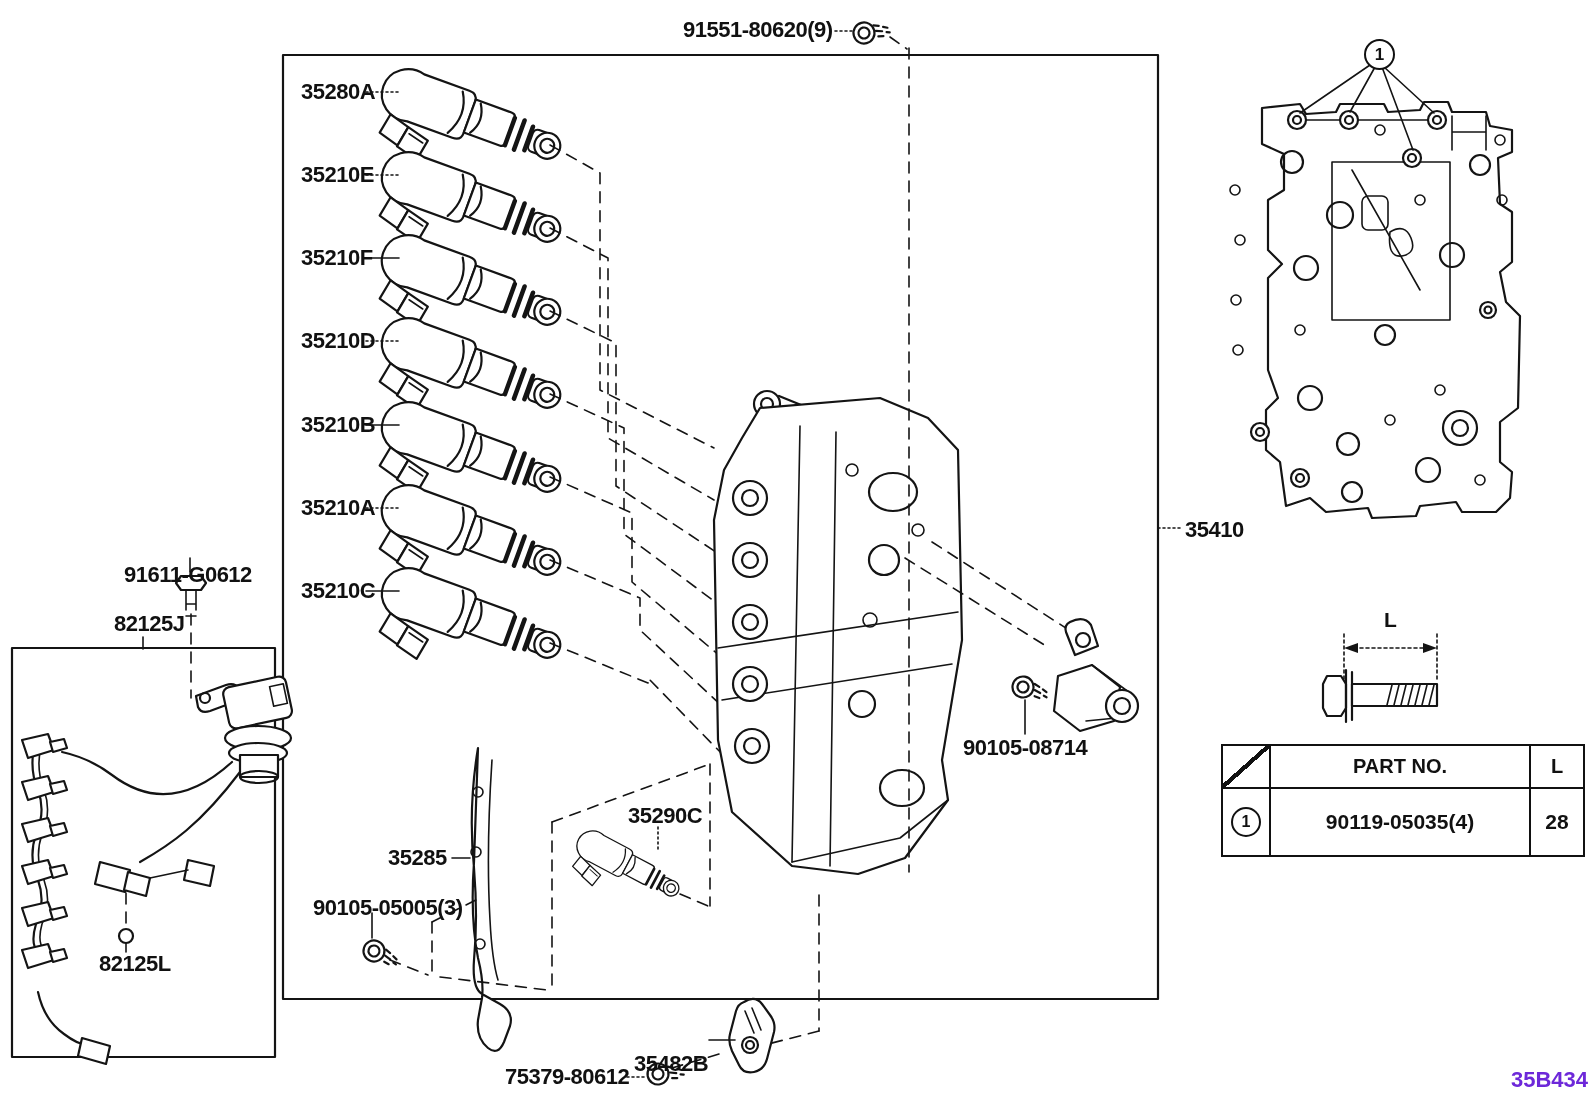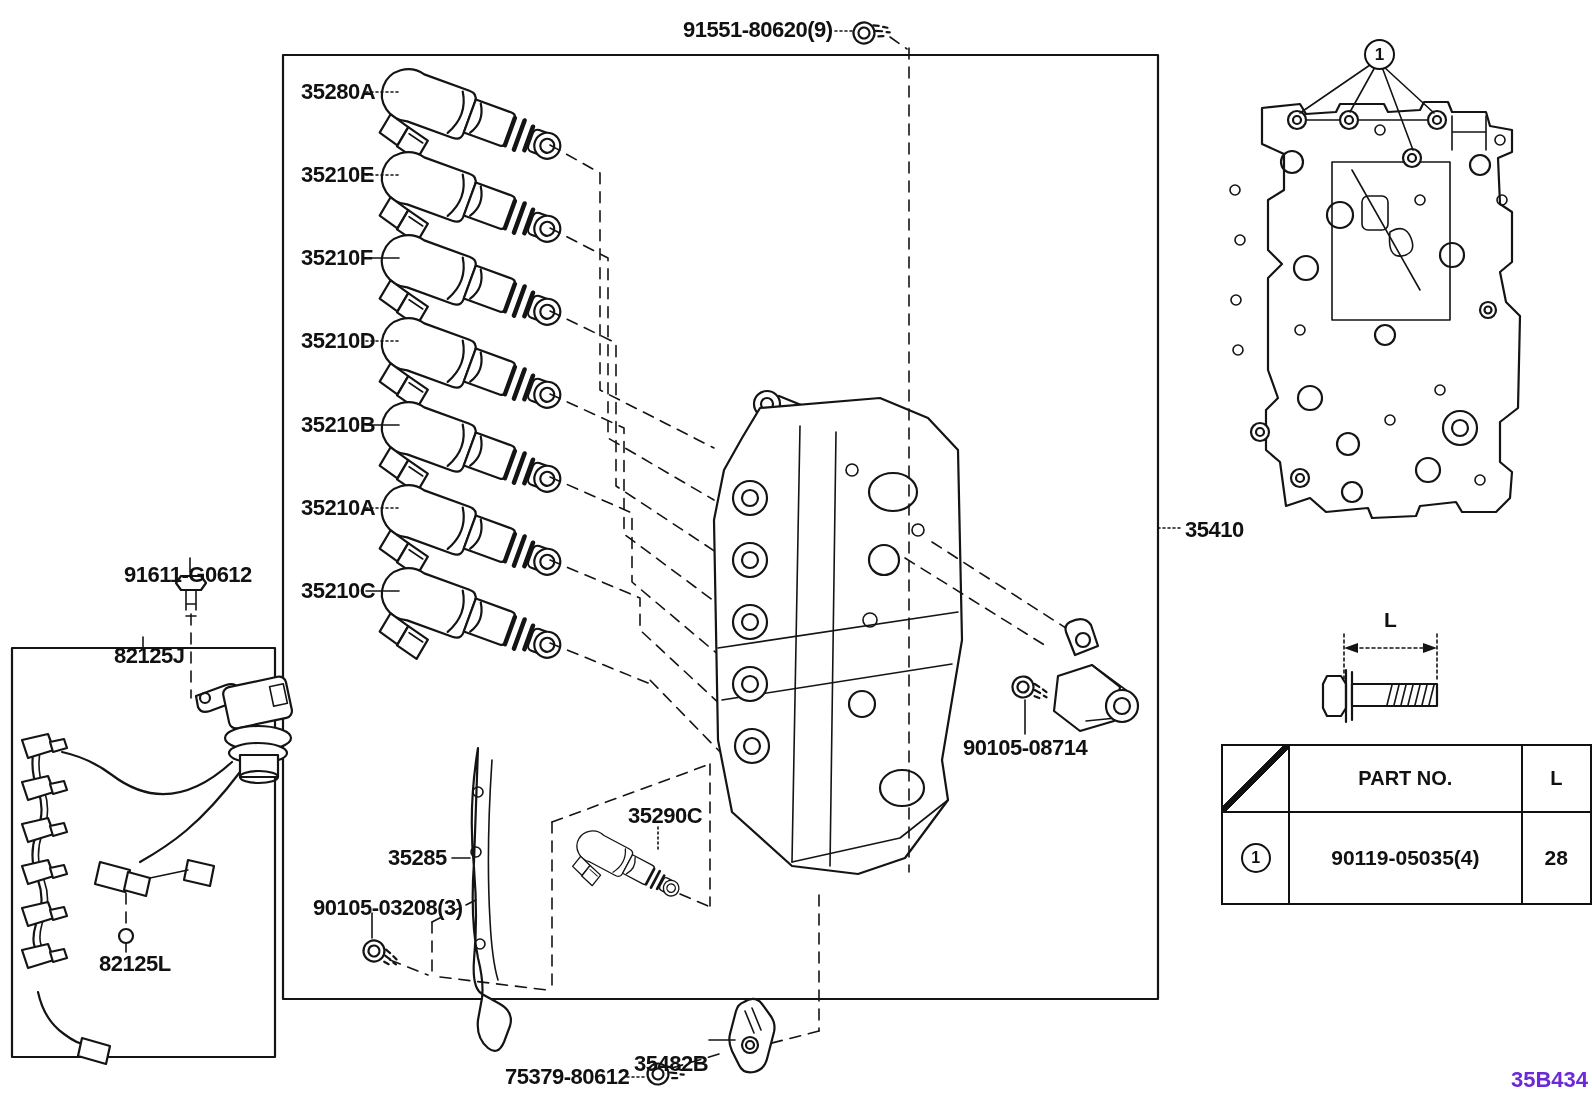--- a/index.html
+++ b/index.html
@@ -13,21 +13,21 @@
   .dash{stroke-dasharray:11 8;}
   .dot{stroke-dasharray:2 3;}
   .lbl{position:absolute;font:700 22px "Liberation Sans",sans-serif;color:#111;
        letter-spacing:-0.5px;white-space:nowrap;}
   .circref{position:absolute;width:27px;height:27px;border:2.5px solid #111;border-radius:50%;
        background:#fff;color:#111;font:700 17px "Liberation Sans",sans-serif;
        display:flex;align-items:center;justify-content:center;}
   #boltTable{position:absolute;left:1221px;top:744px;border-collapse:collapse;table-layout:fixed;
        background:#fff;}
   #boltTable td{border:2.4px solid #111;text-align:center;vertical-align:middle;
-       font:700 21px "Liberation Sans",sans-serif;color:#111;padding:12px;margin-top:12px;}
+       font:700 21px "Liberation Sans",sans-serif;color:#111;padding:0;margin-top:12px;}
   #boltTable .c0{width:46px;}
   #boltTable .c1{width:258px;}
   #boltTable .c2{width:52px;}
   #boltTable tr.hdr td{height:41px;font-size:20px;}
   #boltTable tr.dat td{height:66px;}
   td.diag{background:linear-gradient(to bottom right,#fff 46%,#111 46%,#111 53%,#fff 53%);}
   .tblcirc{width:26px;height:26px;border:2.5px solid #111;border-radius:50%;margin:0 auto;
        display:flex;align-items:center;justify-content:center;font-size:16px;}
   .figcode{position:absolute;right:4px;bottom:6px;font:700 22px "Liberation Sans",sans-serif;color:#6d28d9;}
   .dimL{position:absolute;font:700 21px "Liberation Sans",sans-serif;color:#111;}
@@ -337,24 +337,24 @@
 <div class="lbl" style="left:301px;top:79px;">35280A</div>
 <div class="lbl" style="left:301px;top:162px;">35210E</div>
 <div class="lbl" style="left:301px;top:245px;">35210F</div>
 <div class="lbl" style="left:301px;top:328px;">35210D</div>
 <div class="lbl" style="left:301px;top:412px;">35210B</div>
 <div class="lbl" style="left:301px;top:495px;">35210A</div>
 <div class="lbl" style="left:301px;top:578px;">35210C</div>
 
 <div class="lbl" style="left:1185px;top:517px;">35410</div>
 <div class="lbl" style="left:124px;top:540px;margin-top:22px;">91611-G0612</div>
-<div class="lbl" style="left:114px;top:611px;margin-top:32px;">82125J</div>
+<div class="lbl" style="left:114px;top:611px;">82125J</div>
 <div class="lbl" style="left:99px;top:951px;">82125L</div>
 <div class="lbl" style="left:388px;top:845px;text-align:center;">35285</div>
-<div class="lbl" style="left:313px;top:895px;">90105-03208(3)</div>
+<div class="lbl" style="left:313px;top:895px;">90105-05005(3)</div>
 <div class="lbl" style="left:628px;top:803px;">35290C</div>
 <div class="lbl" style="left:634px;top:1028px;margin-top:23px;">35482B</div>
 <div class="lbl" style="left:505px;top:1064px;">75379-80612</div>
 <div class="lbl" style="left:963px;top:735px;">90105-08714</div>
 
 <div class="dimL" style="left:1384px;top:608px;">L</div>
 
 <div class="circref" style="left:1364px;top:39px;">
   <span>1</span>
 </div>

